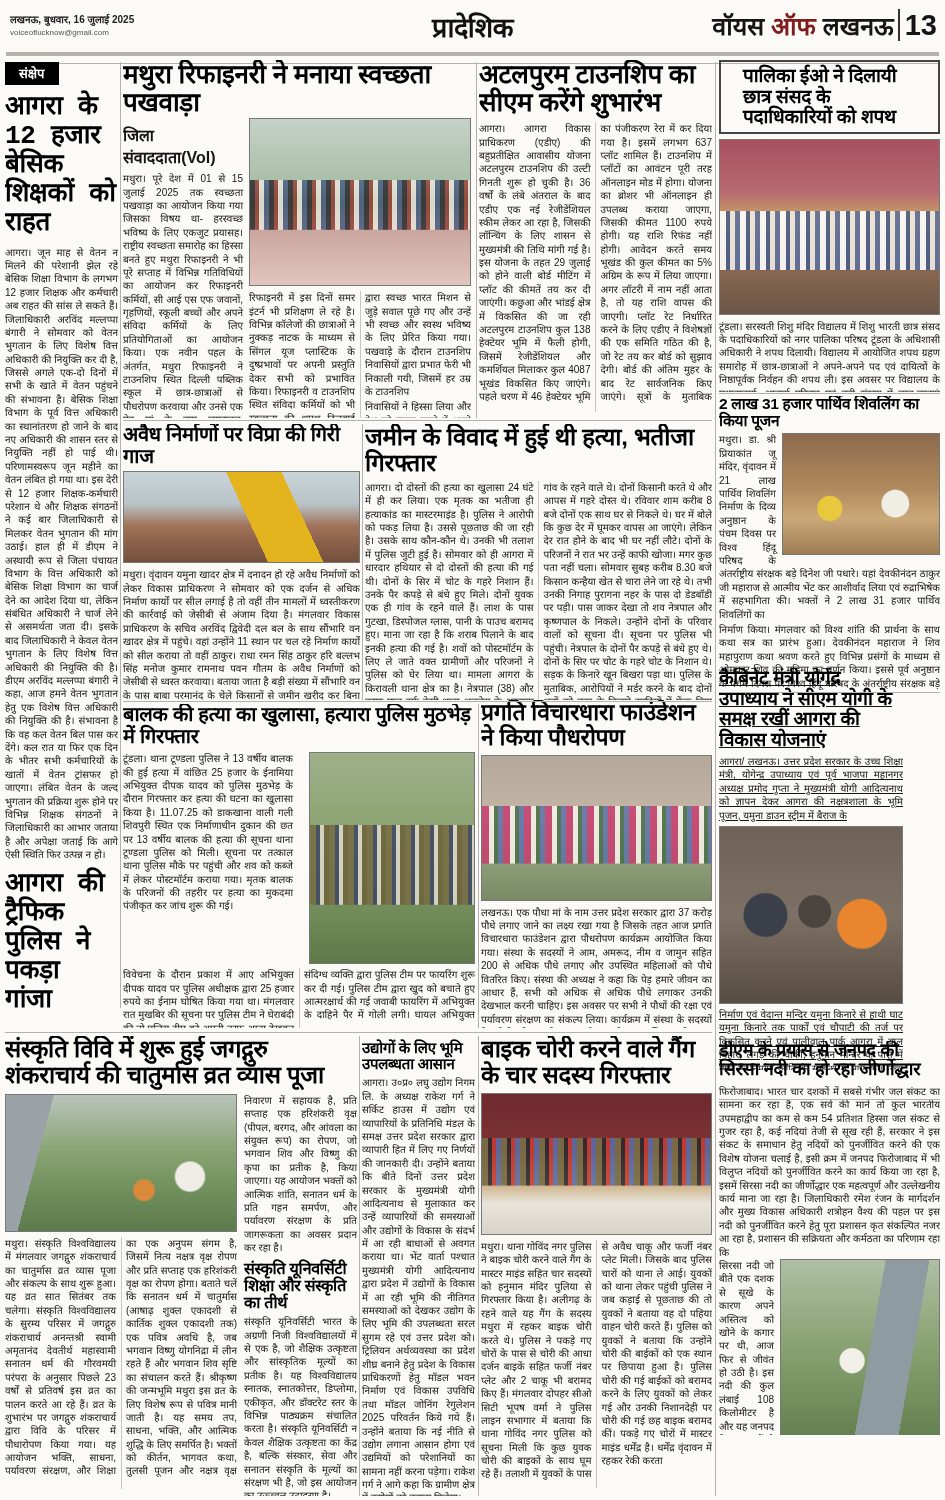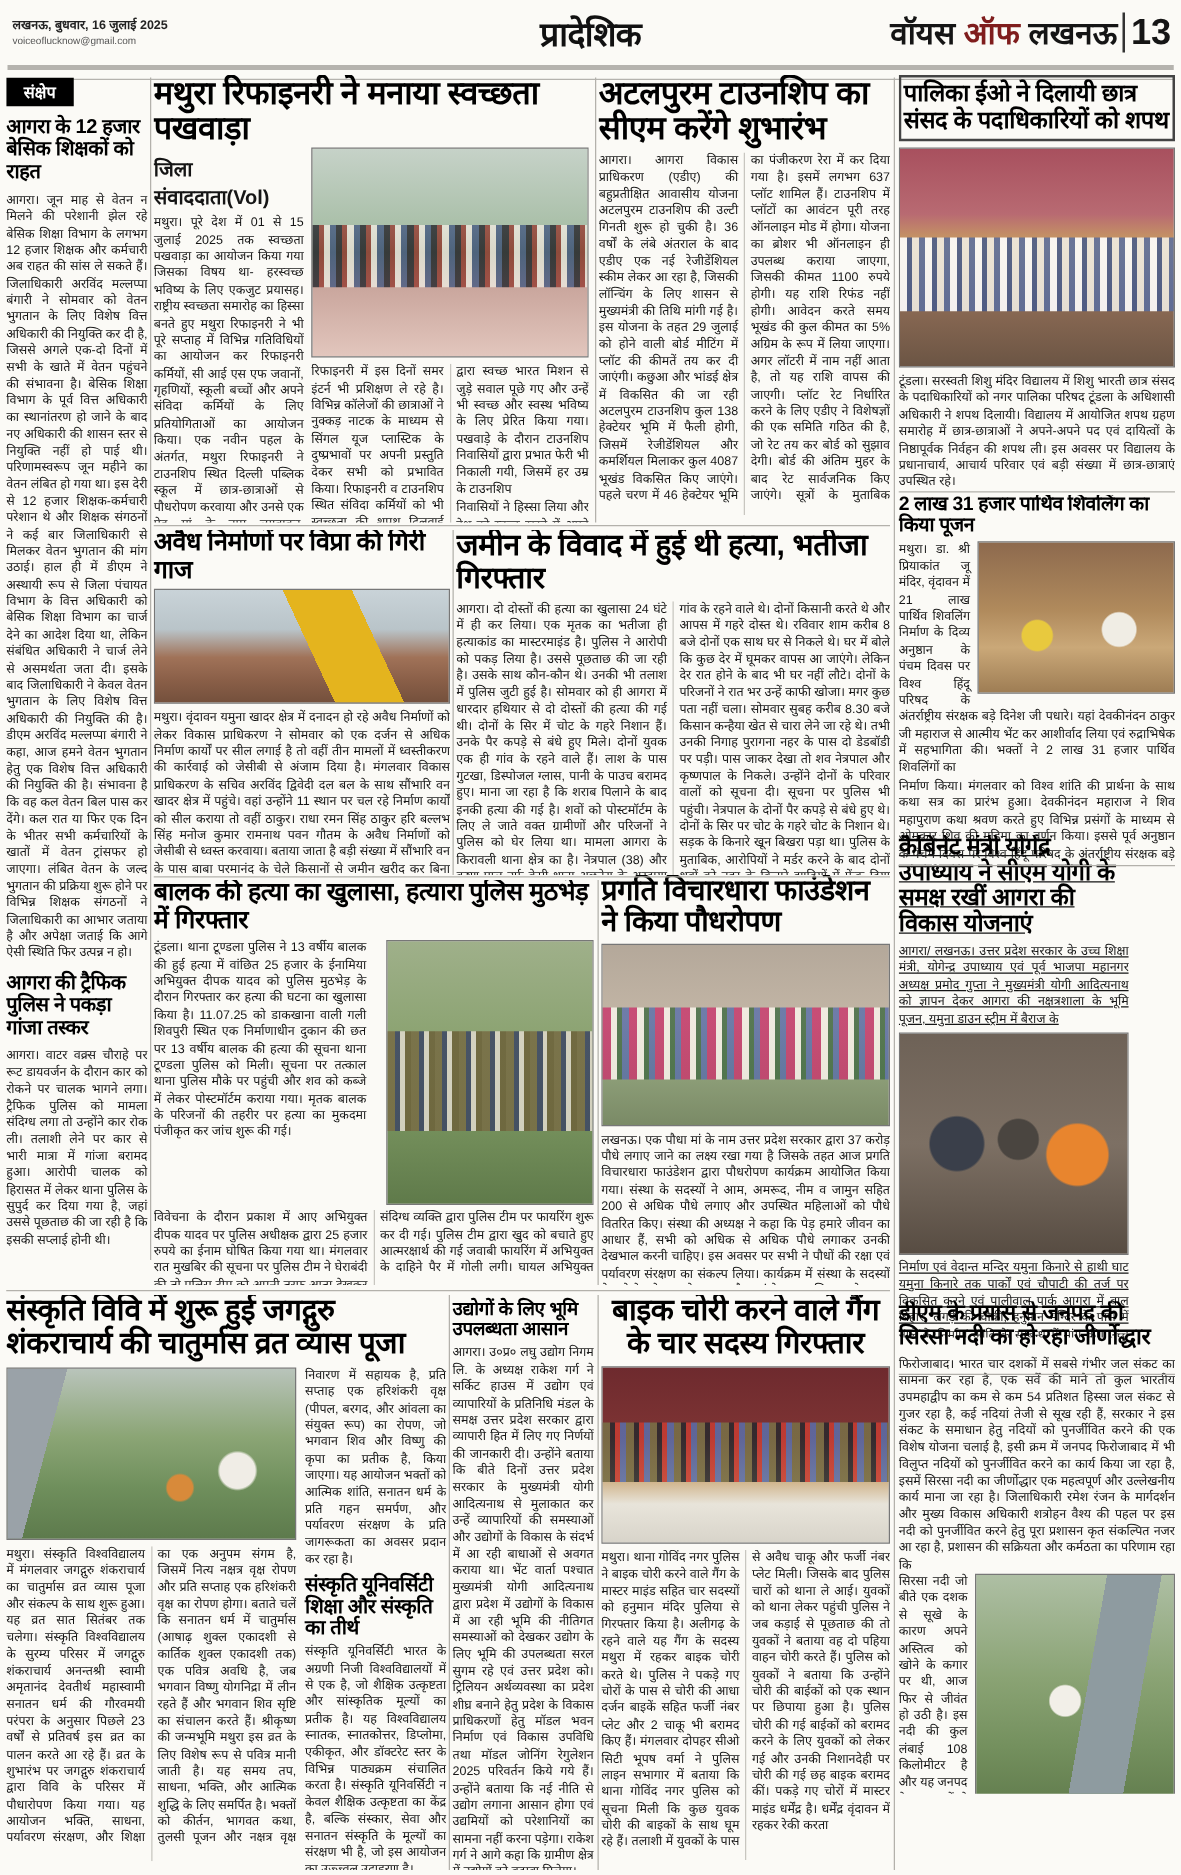--- a/index.html
+++ b/index.html
@@ -57,36 +57,36 @@
     linear-gradient(180deg,#b9c4bb 0%,#8ba575 40%,#6f8f5c 70%,#5d7a4c 100%);}
   .ph-bike{background:
     repeating-linear-gradient(90deg,rgba(120,110,70,.9) 0 6px,rgba(40,40,45,.85) 6px 10px,rgba(200,60,50,.85) 10px 14px,rgba(90,110,170,.85) 14px 19px) 0 48%/100% 34% no-repeat,
     linear-gradient(180deg,#6e2a2e 0%,#7e3434 40%,#caa878 62%,#e8e4da 78%,#d8d4ca 100%);}
   .ph-river{background:
     linear-gradient(100deg,transparent 55%,#8e9ba0 55% 78%,transparent 78%),
     radial-gradient(circle at 45% 55%,#f2efe8 0 9%,transparent 10%),
     linear-gradient(180deg,#aebfa4 0%,#8aa374 45%,#74905e 75%,#627d4e 100%);}
   
   .badge{display:inline-block;background:#000;color:#fff;font-size:13px;font-weight:bold;padding:2px 14px 3px;}
-  .side h3{font-size:16px;margin:8px 0 7px;line-height:1.12;}
+  .side h3{font-size:26px;margin:8px 0 7px;line-height:1.12;font-family:Liberation Mono, monospace;}
   .side .bt{font-size:10px;}
   
   .hA{font-size:26px;}
   .hB{font-size:26px;margin-bottom:6px;}
-  .boxhead{border:2px solid #444;padding:4px 2px;margin-bottom:5px;}
+  .boxhead{border:2px solid #444;padding:4px 22px;margin-bottom:5px;}
   .boxhead h2{font-size:19px;}
   .hD{font-size:15.5px;margin-bottom:4px;}
   .hE{font-size:20px;margin-bottom:4px;}
   .hF{font-size:24px;margin-bottom:5px;}
   .hG{font-size:20px;margin-bottom:5px;}
   .hH{font-size:23px;margin-bottom:5px;}
   .hI{font-size:19px;margin-bottom:5px;}
   .hJ{font-size:24px;margin-bottom:6px;}
   .hK{font-size:15px;margin:4px 0 4px;}
-  .hL{font-size:24px;margin-bottom:5px;text-align:center;}
+  .hL{font-size:24px;margin-bottom:5px;}
   .hM{font-size:18px;margin-bottom:5px;}
   .subh{font-size:16px;margin:5px 0 4px;}
 </style>
 </head>
 <body>
 
 <div class="page">
 
   <div class="hdr">
     <div class="hdr-date">लखनऊ, बुधवार, 16 जुलाई 2025</div>

